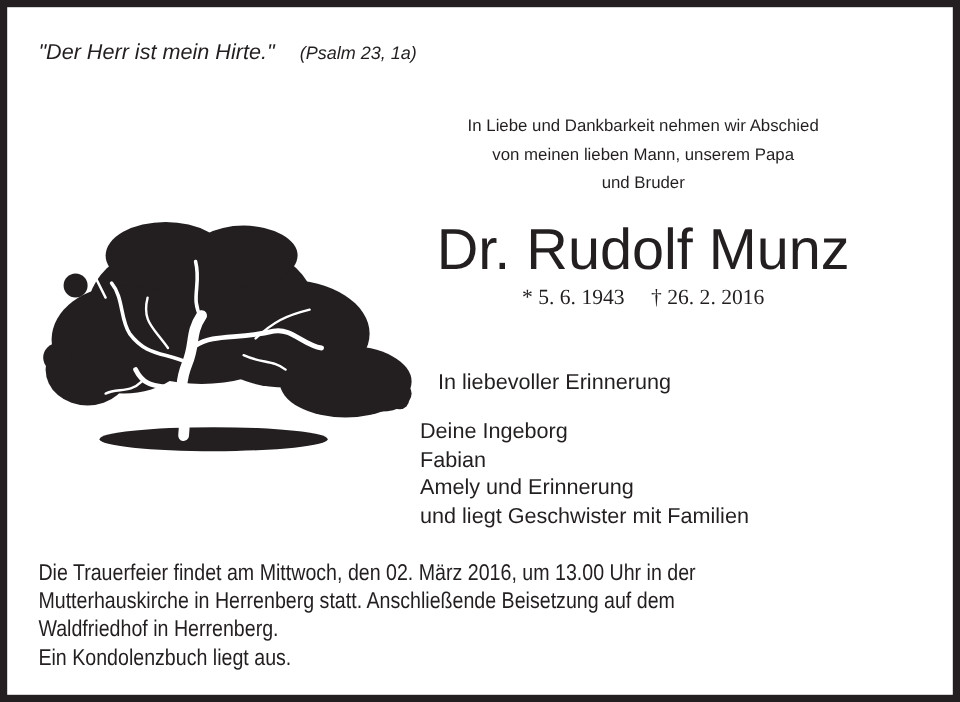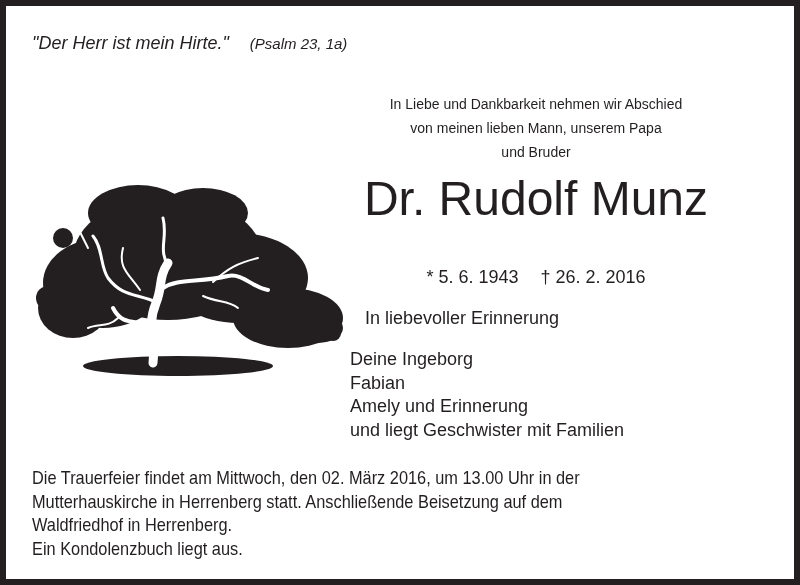--- a/index.html
+++ b/index.html
@@ -5,22 +5,22 @@
   html, body { margin: 0; padding: 0; }
   body { width: 800px; height: 585px; background: #231f20; overflow: hidden; position: relative; }
   .card {
     position: absolute; left: 6px; top: 6px; width: 788px; height: 573px;
     background: #ffffff; color: #231f20;
     font-family: "Liberation Sans", sans-serif;
   }
   .motto { position: absolute; left: 26px; top: 27px; font-style: italic; font-size: 18px; white-space: nowrap; }
   .motto .ref { font-size: 15px; margin-left: 16px; }
   .intro { position: absolute; left: 300px; top: 86px; width: 460px; text-align: center; font-size: 14px; line-height: 24px; }
-  .name { position: absolute; left: 300px; top: 165px; width: 460px; text-align: center; font-size: 48px; line-height: 56px; }
-  .dates { position: absolute; left: 300px; top: 261px; width: 460px; text-align: center; font-size: 18px; }
+  .name { position: absolute; left: 300px; top: 175px; width: 460px; text-align: center; font-size: 48px; line-height: 56px; }
+  .dates { position: absolute; left: 300px; top: 231px; width: 460px; text-align: center; font-size: 18px; font-family: Liberation Serif, serif; }
   .dates .sep { display: inline-block; width: 22px; }
   .memory { position: absolute; left: 359px; top: 302px; font-size: 18px; }
   .family { position: absolute; left: 344px; top: 342px; font-size: 18px; line-height: 23.5px; }
   .family div { white-space: nowrap; }
   .notice {
     position: absolute; left: 26px; top: 460px; font-size: 19px; line-height: 23.5px;
     white-space: nowrap; transform: scaleX(0.86); transform-origin: left top;
   }
   .tree { position: absolute; left: 22px; top: 172px; width: 320px; height: 205px; }
 </style>

